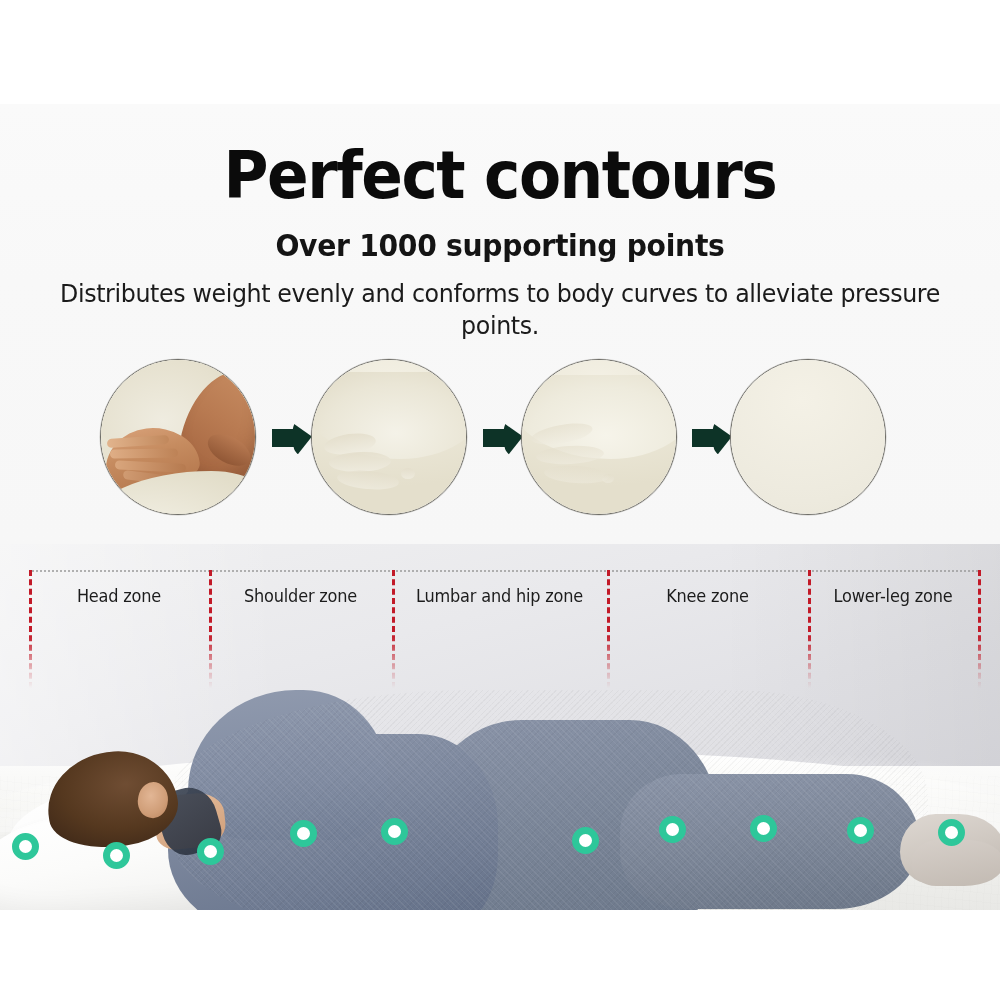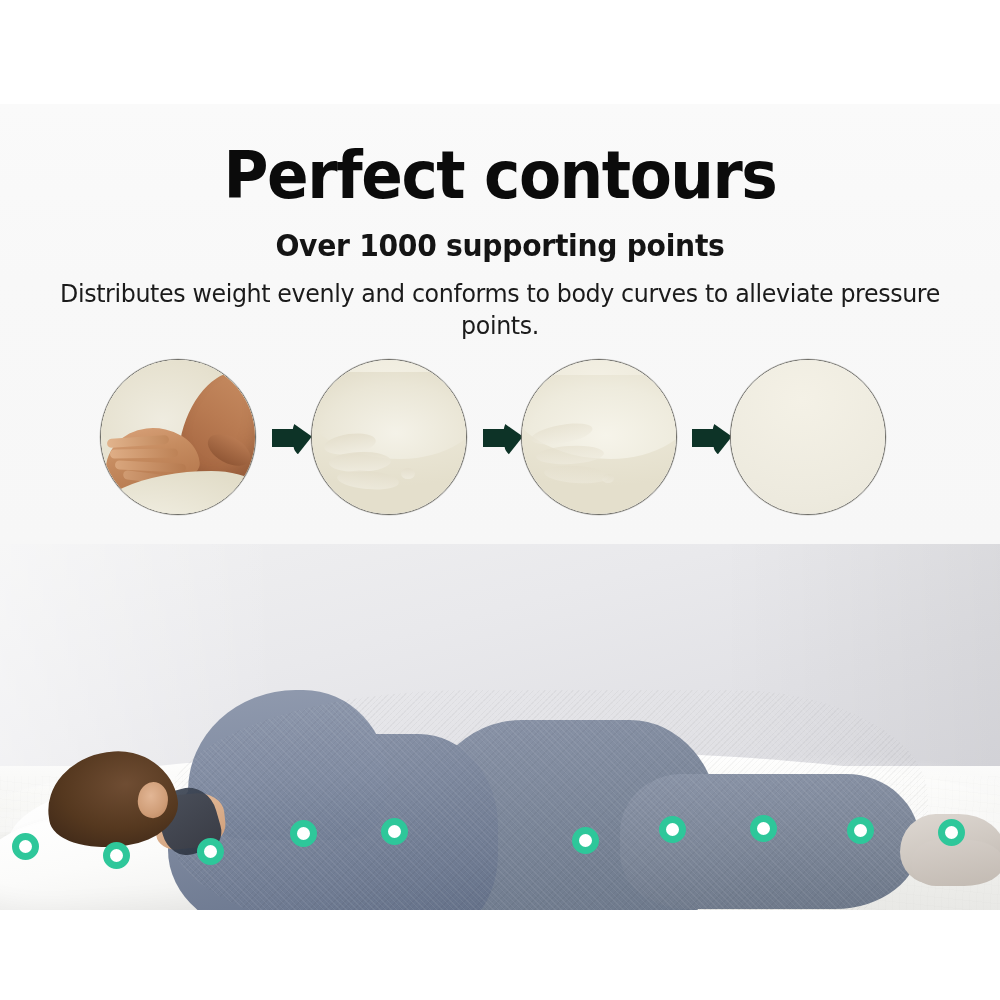--- a/index.html
+++ b/index.html
@@ -359,20 +359,36 @@
     <div class="pj-texture"></div>
     <div class="neck"></div>
     <div class="collar"></div>
     <div class="head"></div>
     <div class="ear"></div>
 
     <div class="feet"></div>
     <div class="feet2"></div>
   </div>
 
+  <div class="zonestrip">
+    <div class="zone-topline"></div>
+
+    <div class="divider fade" style="left:29px;"></div>
+    <div class="divider fade" style="left:209px;"></div>
+    <div class="divider fade" style="left:392px;"></div>
+    <div class="divider fade" style="left:607px;"></div>
+    <div class="divider fade" style="left:808px;"></div>
+    <div class="divider fade" style="left:978px;"></div>
+
+    <div class="zone-label" style="left:29px;width:180px;">Head zone</div>
+    <div class="zone-label" style="left:209px;width:183px;">Shoulder zone</div>
+    <div class="zone-label" style="left:392px;width:215px;">Lumbar and hip zone</div>
+    <div class="zone-label" style="left:607px;width:201px;">Knee zone</div>
+    <div class="zone-label" style="left:808px;width:170px;">Lower-leg zone</div>
+  </div>
 
   <div id="dots">
       <div class="dotmark" style="left: 11.5px; top: 832.5px; width: 27px; height: 27px; border-color: rgb(46, 199, 154);"></div>
       <div class="dotmark" style="left: 102.5px; top: 841.5px; width: 27px; height: 27px; border-color: rgb(46, 199, 154);"></div>
       <div class="dotmark" style="left: 196.5px; top: 837.5px; width: 27px; height: 27px; border-color: rgb(46, 199, 154);"></div>
       <div class="dotmark" style="left: 289.5px; top: 819.5px; width: 27px; height: 27px; border-color: rgb(46, 199, 154);"></div>
       <div class="dotmark" style="left: 380.5px; top: 817.5px; width: 27px; height: 27px; border-color: rgb(46, 199, 154);"></div>
       <div class="dotmark" style="left: 571.5px; top: 826.5px; width: 27px; height: 27px; border-color: rgb(46, 199, 154);"></div>
       <div class="dotmark" style="left: 658.5px; top: 815.5px; width: 27px; height: 27px; border-color: rgb(46, 199, 154);"></div>
       <div class="dotmark" style="left: 749.5px; top: 814.5px; width: 27px; height: 27px; border-color: rgb(46, 199, 154);"></div>

